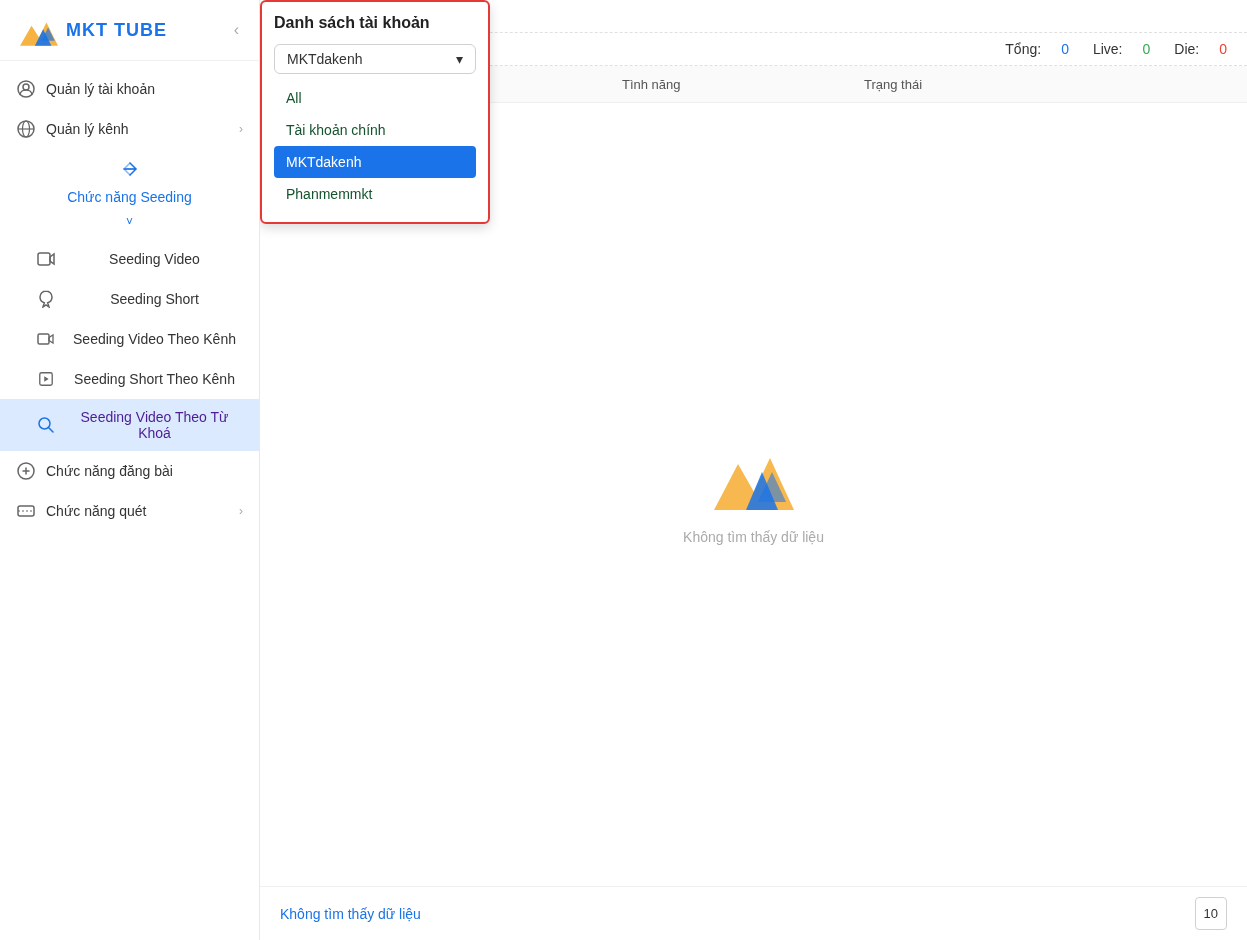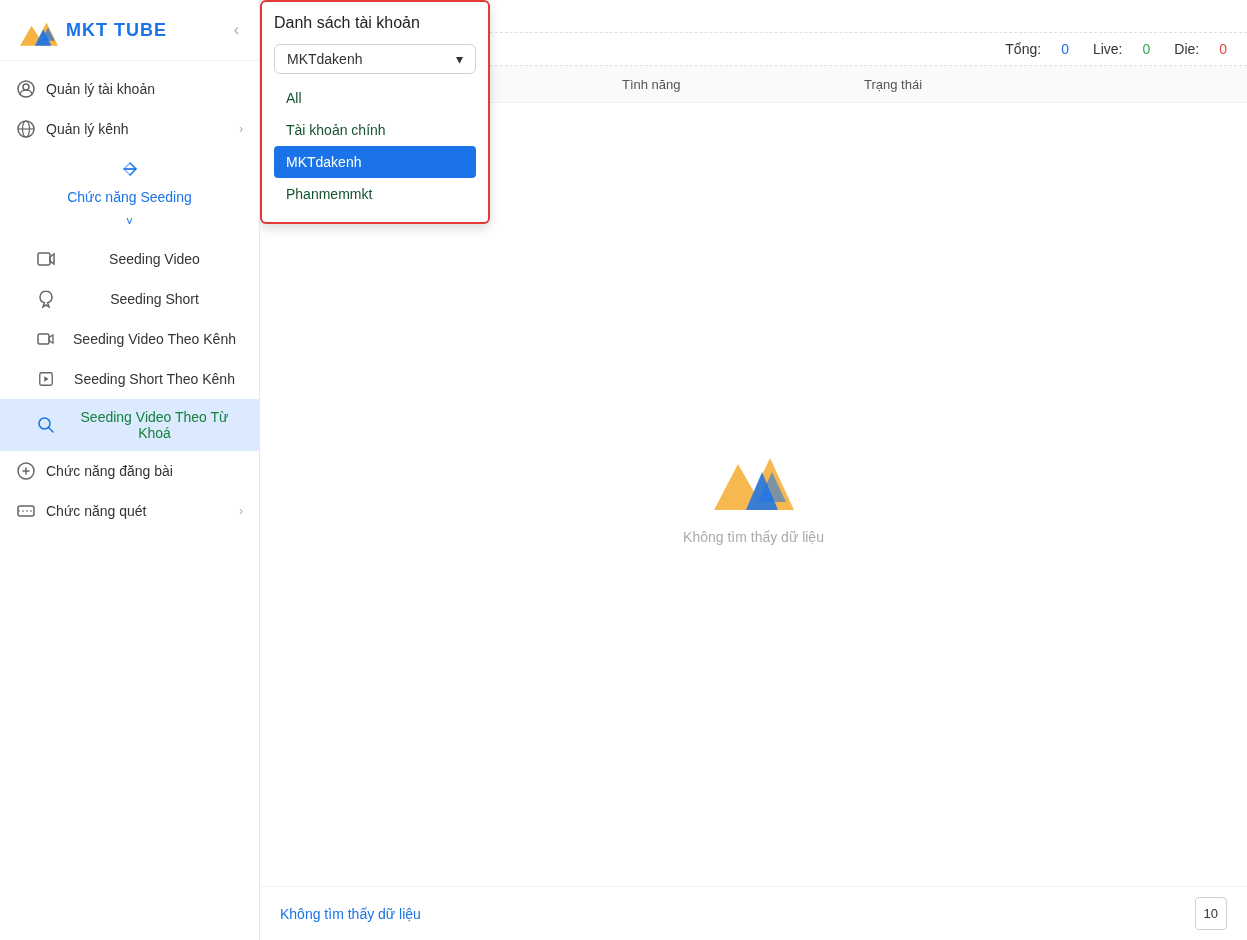--- a/index.html
+++ b/index.html
@@ -134,21 +134,21 @@
       width: 230px;
       background: #fff;
       border: 2px solid #e53935;
       border-radius: 6px;
       z-index: 100;
       box-shadow: 0 4px 12px rgba(0,0,0,0.15);
       padding: 12px;
     }
     .popup-title {
       font-size: 16px;
-      font-weight: 400;
+      font-weight: 700;
       color: #222;
       margin-bottom: 12px;
     }
     .popup-select-box {
       display: flex;
       align-items: center;
       justify-content: space-between;
       border: 1px solid #d0d0d0;
       border-radius: 6px;
       padding: 6px 12px;
@@ -259,21 +259,21 @@
       <div class="nav-item">
         <span class="nav-icon">
           <svg width="16" height="18" viewBox="0 0 18 18" fill="none">
               <rect x="2" y="2" width="14" height="14" rx="2" stroke="#666" stroke-width="1.5"></rect>
               <path d="M7 6l5 3-5 3V6z" fill="#666"></path>
             </svg>
         </span>
         <span class="nav-label">Seeding Short Theo Kênh</span>
       </div>
 
-      <div class="nav-item highlighted" style="background:#dbeafe; color:#15803d;">
+      <div class="nav-item highlighted" style="background:#dbeafe; color:#4c1d95;">
         <span class="nav-icon">
           <svg width="18" height="18" viewBox="0 0 18 18" fill="none">
               <circle cx="7.5" cy="7.5" r="5.5" stroke="#1a73e8" stroke-width="1.5"></circle>
               <line x1="11.5" y1="11.5" x2="16" y2="16" stroke="#1a73e8" stroke-width="1.5" stroke-linecap="round"></line>
             </svg>
         </span>
         <span class="nav-label">Seeding Video Theo Từ Khoá</span>
       </div>
     </div>
 

